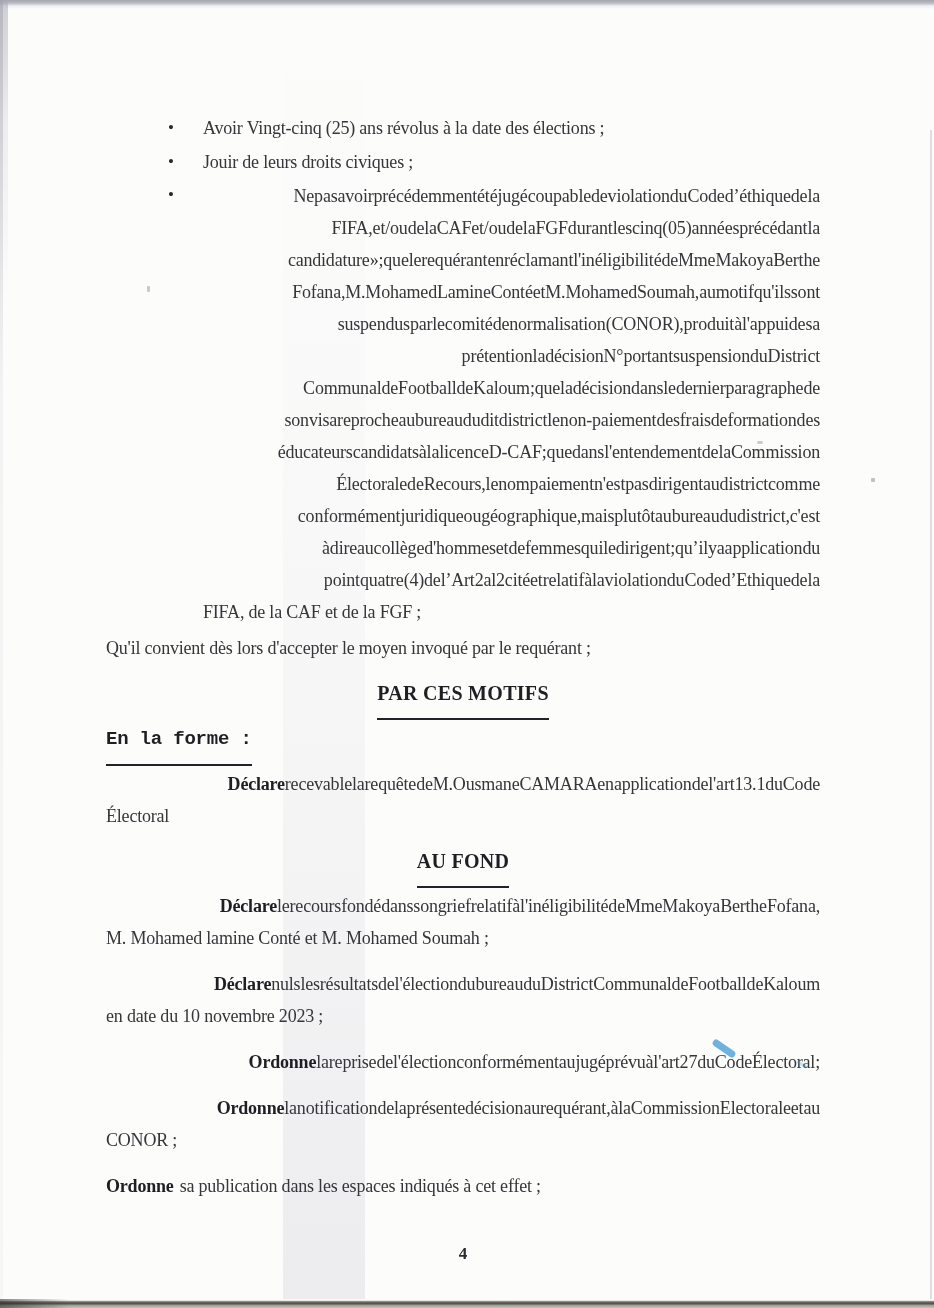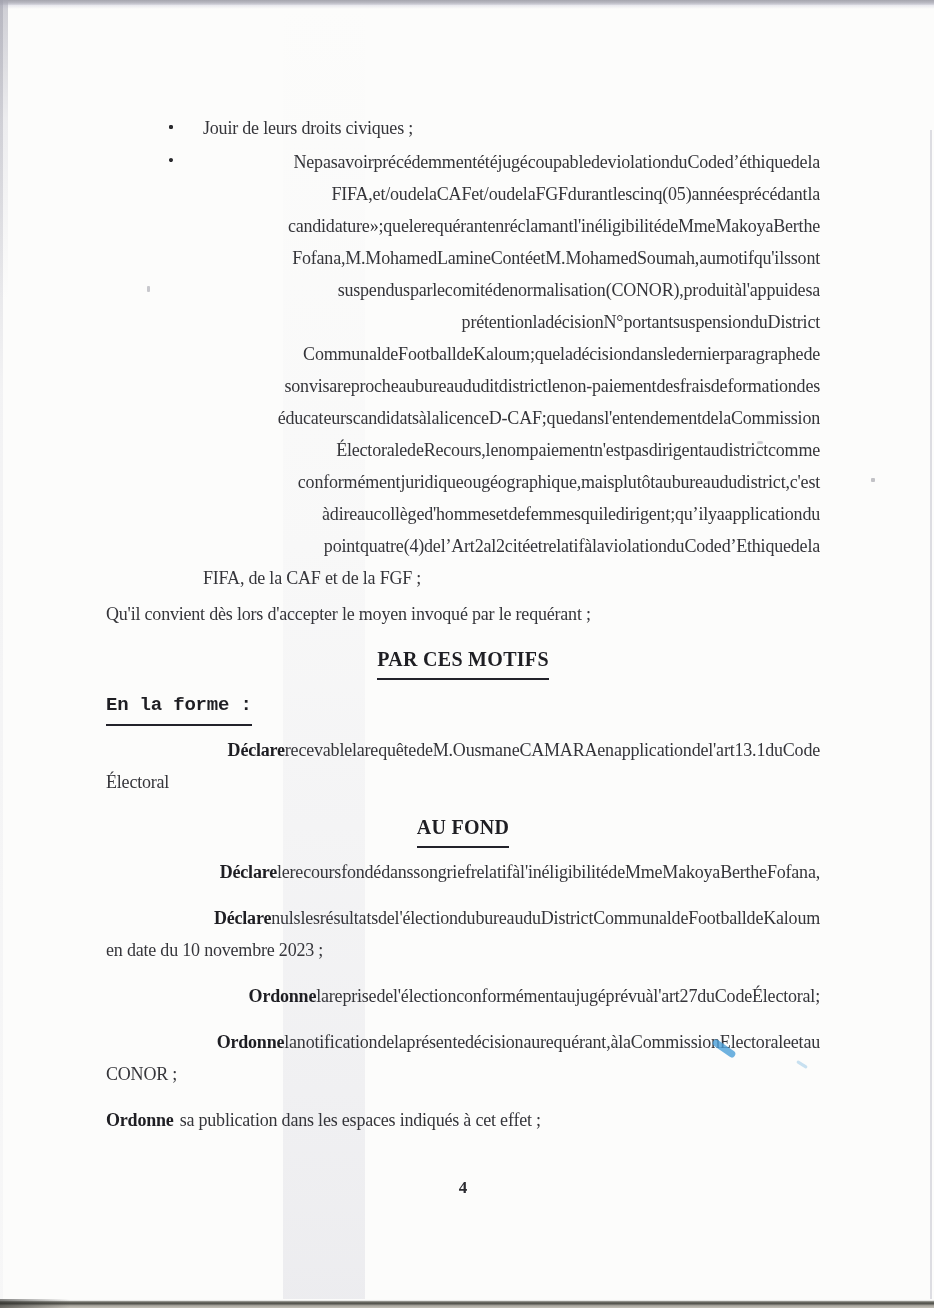--- a/index.html
+++ b/index.html
@@ -14,21 +14,21 @@
   .bullet + .bullet{margin-top:1px;}
   .dot{position:absolute;left:62px;top:-1px;font-size:17px;color:#2a2a2e;}
   .bullet-par{line-height:32px;}
   .jline{line-height:32px;height:32px;}
   
   .stretch{display:flex;justify-content:flex-end;flex-wrap:nowrap;white-space:nowrap;}
   .closing{margin:4px 0 0 0;}
   h2,h3{font-weight:bold;color:#1e1e23;}
   .head-center{margin:14px 0 0 0;text-align:center;font-size:20px;line-height:30px;letter-spacing:0.3px;}
   .head-left{margin:16px 0 0 0;font-size:19px;line-height:30px;font-family:Liberation Mono, monospace;}
-  .u{border-bottom:2px solid #22222a;padding-bottom:8px;}
+  .u{border-bottom:2px solid #22222a;padding-bottom:14px;}
   .rline{line-height:32px;}
   .rline.first{margin-top:14px;}
   .lead{font-weight:bold;color:#1e1e23;}
   .rline:not(.stretch) .lead{margin-right:6px;}
   .page-number{margin-top:36px;text-align:center;font-weight:bold;font-size:17px;color:#2b2b30;}
   
   .edge-top{position:absolute;top:0;left:0;right:0;height:5px;background:linear-gradient(180deg,#a5a5ae 0%,#b9b9c2 55%,#d8d8e0 100%);}
   .edge-top-fade{position:absolute;top:5px;left:0;right:0;height:4px;background:linear-gradient(180deg,#e6e6ec,rgba(255,255,255,0));}
   .edge-left{position:absolute;top:0;left:0;width:8px;height:300px;background:linear-gradient(180deg,rgba(168,168,180,0.55),rgba(190,190,202,0.25) 40%,rgba(200,200,212,0) 100%);}
   .edge-left-line{position:absolute;top:0;left:0;width:3px;height:100%;background:linear-gradient(180deg,rgba(160,160,172,0.5),rgba(200,200,212,0.18) 30%,rgba(200,200,212,0.10) 100%);}
@@ -54,20 +54,21 @@
   <div class="edge-left"></div>
   <div class="edge-left-line"></div>
   <div class="edge-right-line"></div>
   <div class="scan-streak"></div>
 
   <div class="content">
 
     <ul class="bullets">
       <li class="bullet">
         <span class="dot">•</span>
+        <span>Avoir Vingt-cinq (25) ans révolus à la date des élections ;</span>
       </li>
       <li class="bullet">
         <span class="dot">•</span>
         <span>Jouir de leurs droits civiques ;</span>
       </li>
       <li class="bullet bullet-par">
         <span class="dot">•</span>
         <div>
 
             <div class="jline stretch">
@@ -335,20 +336,21 @@
           <span>relatif</span>
           <span>à</span>
           <span>l'inéligibilité</span>
           <span>de</span>
           <span>Mme</span>
           <span>Makoya</span>
           <span>Berthe</span>
           <span>Fofana,</span>
         </div>
 
+        <div class="rline"><span class="split">M. Mohamed lamine Conté et M. Mohamed Soumah ;</span></div>
 
         <div class="rline stretch first">
           <b class="keep lead">Déclare</b>
           <span>nuls</span>
           <span>les</span>
           <span>résultats</span>
           <span>de</span>
           <span>l'élection</span>
           <span>du</span>
           <span>bureau</span>

